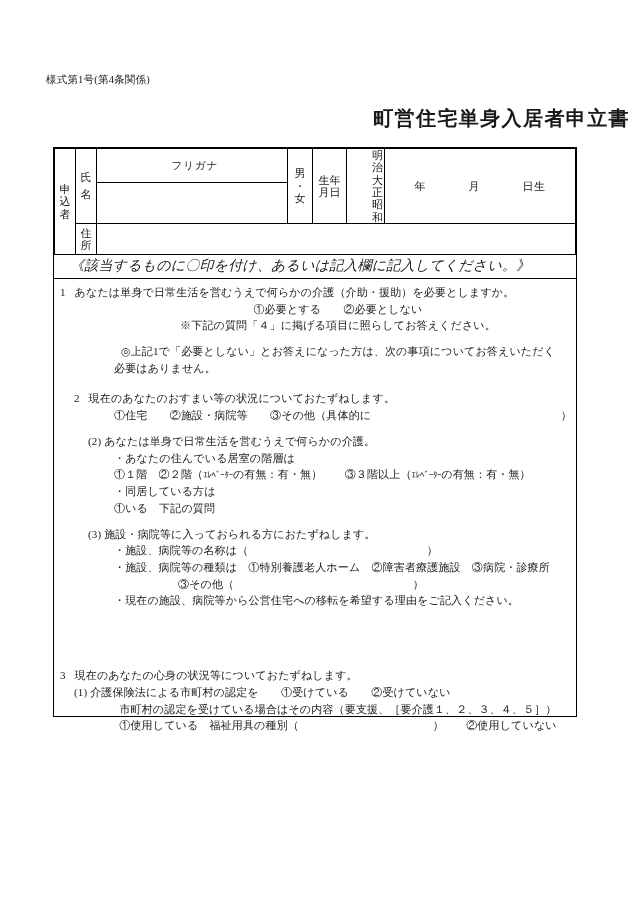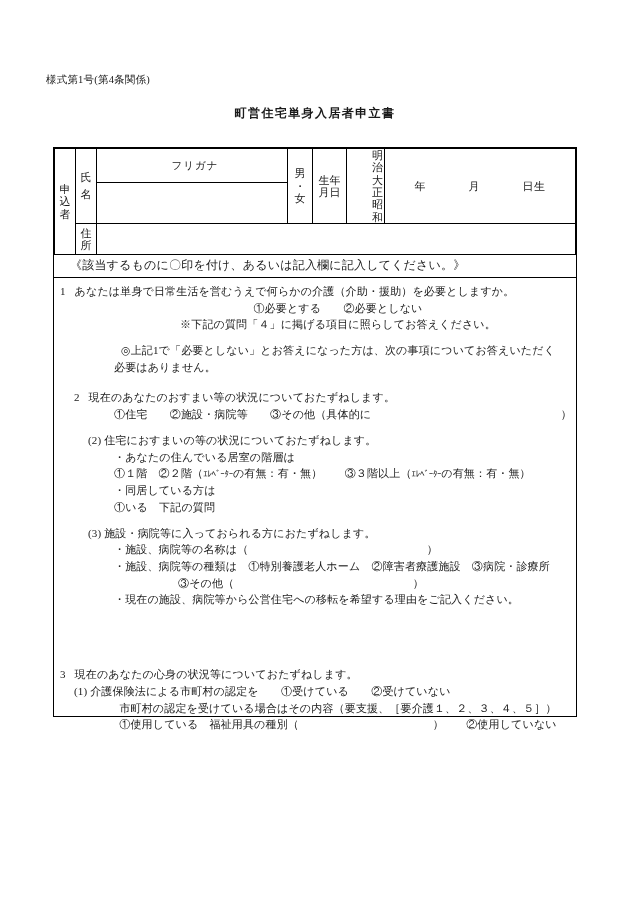--- a/index.html
+++ b/index.html
@@ -29,22 +29,22 @@
     top: 73px;
     font-size: 10.5px;
     letter-spacing: 0.2px;
     white-space: nowrap;
   }
   .doc-title {
     position: absolute;
     left: 0;
     top: 105px;
     width: 630px;
-    text-align: center;
-    font-size: 12px;
+    text-align: right;
+    font-size: 20px;
     font-weight: bold;
     letter-spacing: 1.4px;
   }
 
   
   .frame {
     position: absolute;
     left: 53px;
     top: 147px;
     width: 524px;
@@ -119,24 +119,25 @@
     width: 20px;
     font-size: 11px;
     line-height: 1.18;
   }
   td.addr-label .stack span { display: block; }
   td.addr-input { height: 30px; }
 
   
   .notice {
     border-bottom: 0.8px solid #000;
-    font-size: 12px;
+    font-size: 14px;
     padding: 2px 0 3px 16px;
     letter-spacing: 0.2px;
     white-space: nowrap;
+    font-style: italic;
   }
 
   
   .content {
     padding: 5px 0 0 0;
     font-size: 11px;
     line-height: 1.52;
   }
   .ln {
     white-space: nowrap;
@@ -240,21 +241,21 @@
       <div class="spacer-md"></div>
 
       <div class="ln i1">
         <span class="num">2</span>&nbsp;&nbsp;&nbsp;<span>現在のあなたのおすまい等の状況についておたずねします。</span>
       </div>
       <div class="ln i4">①住宅　　②施設・病院等　　③その他（具体的に　　　　　　　　　　　　　　　　　）</div>
 
       <div class="spacer-sm"></div>
 
       <div class="ln i2">
-        <span>(2)</span>&nbsp;<span>住宅におすまいの等の状況についておたずねします。</span>
+        <span>(2)</span>&nbsp;<span>あなたは単身で日常生活を営むうえで何らかの介護。</span>
       </div>
       <div class="ln i4">・あなたの住んでいる居室の階層は</div>
       <div class="ln i4"><span>①１階　②２階（</span><span class="hw">ｴﾚﾍﾞｰﾀｰ</span><span>の有無：有・無）　　③３階以上（</span><span class="hw">ｴﾚﾍﾞｰﾀｰ</span><span>の有無：有・無）</span></div>
       <div class="ln i4">・同居している方は</div>
       <div class="ln i4">①いる　下記の質問</div>
 
       <div class="spacer-sm"></div>
 
       <div class="ln i2">
         <span>(3)</span>&nbsp;<span>施設・病院等に入っておられる方におたずねします。</span>

